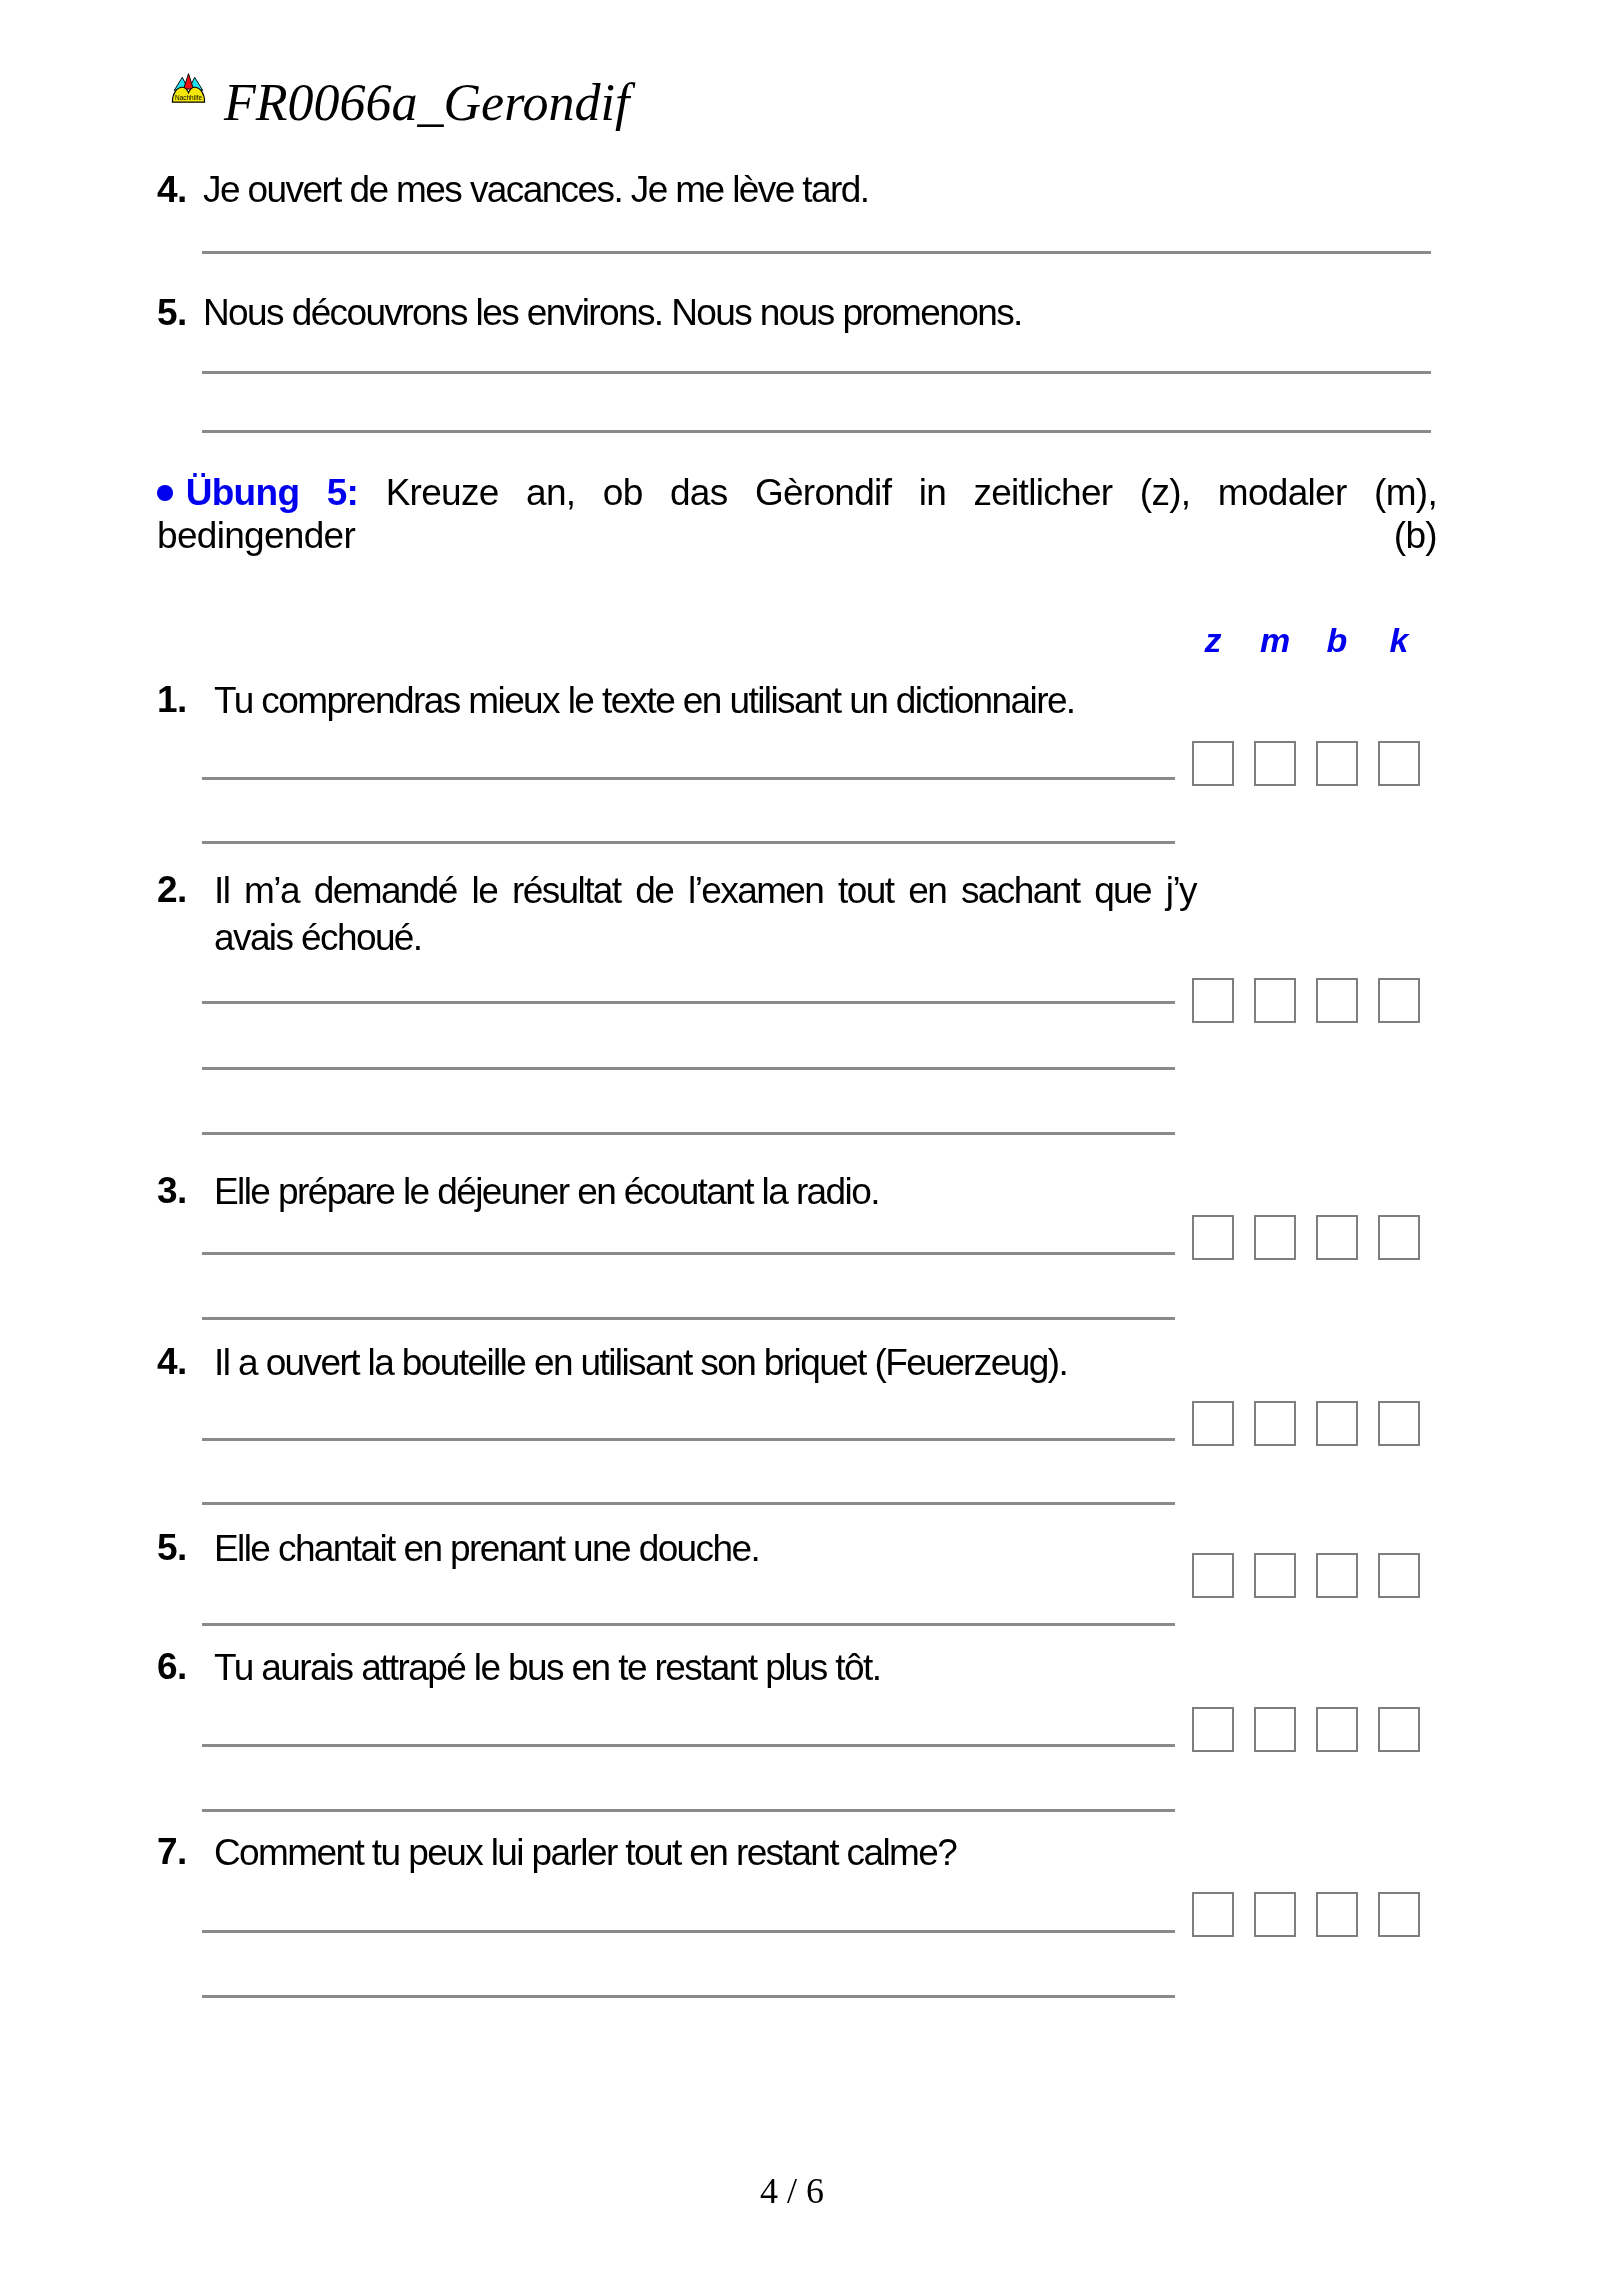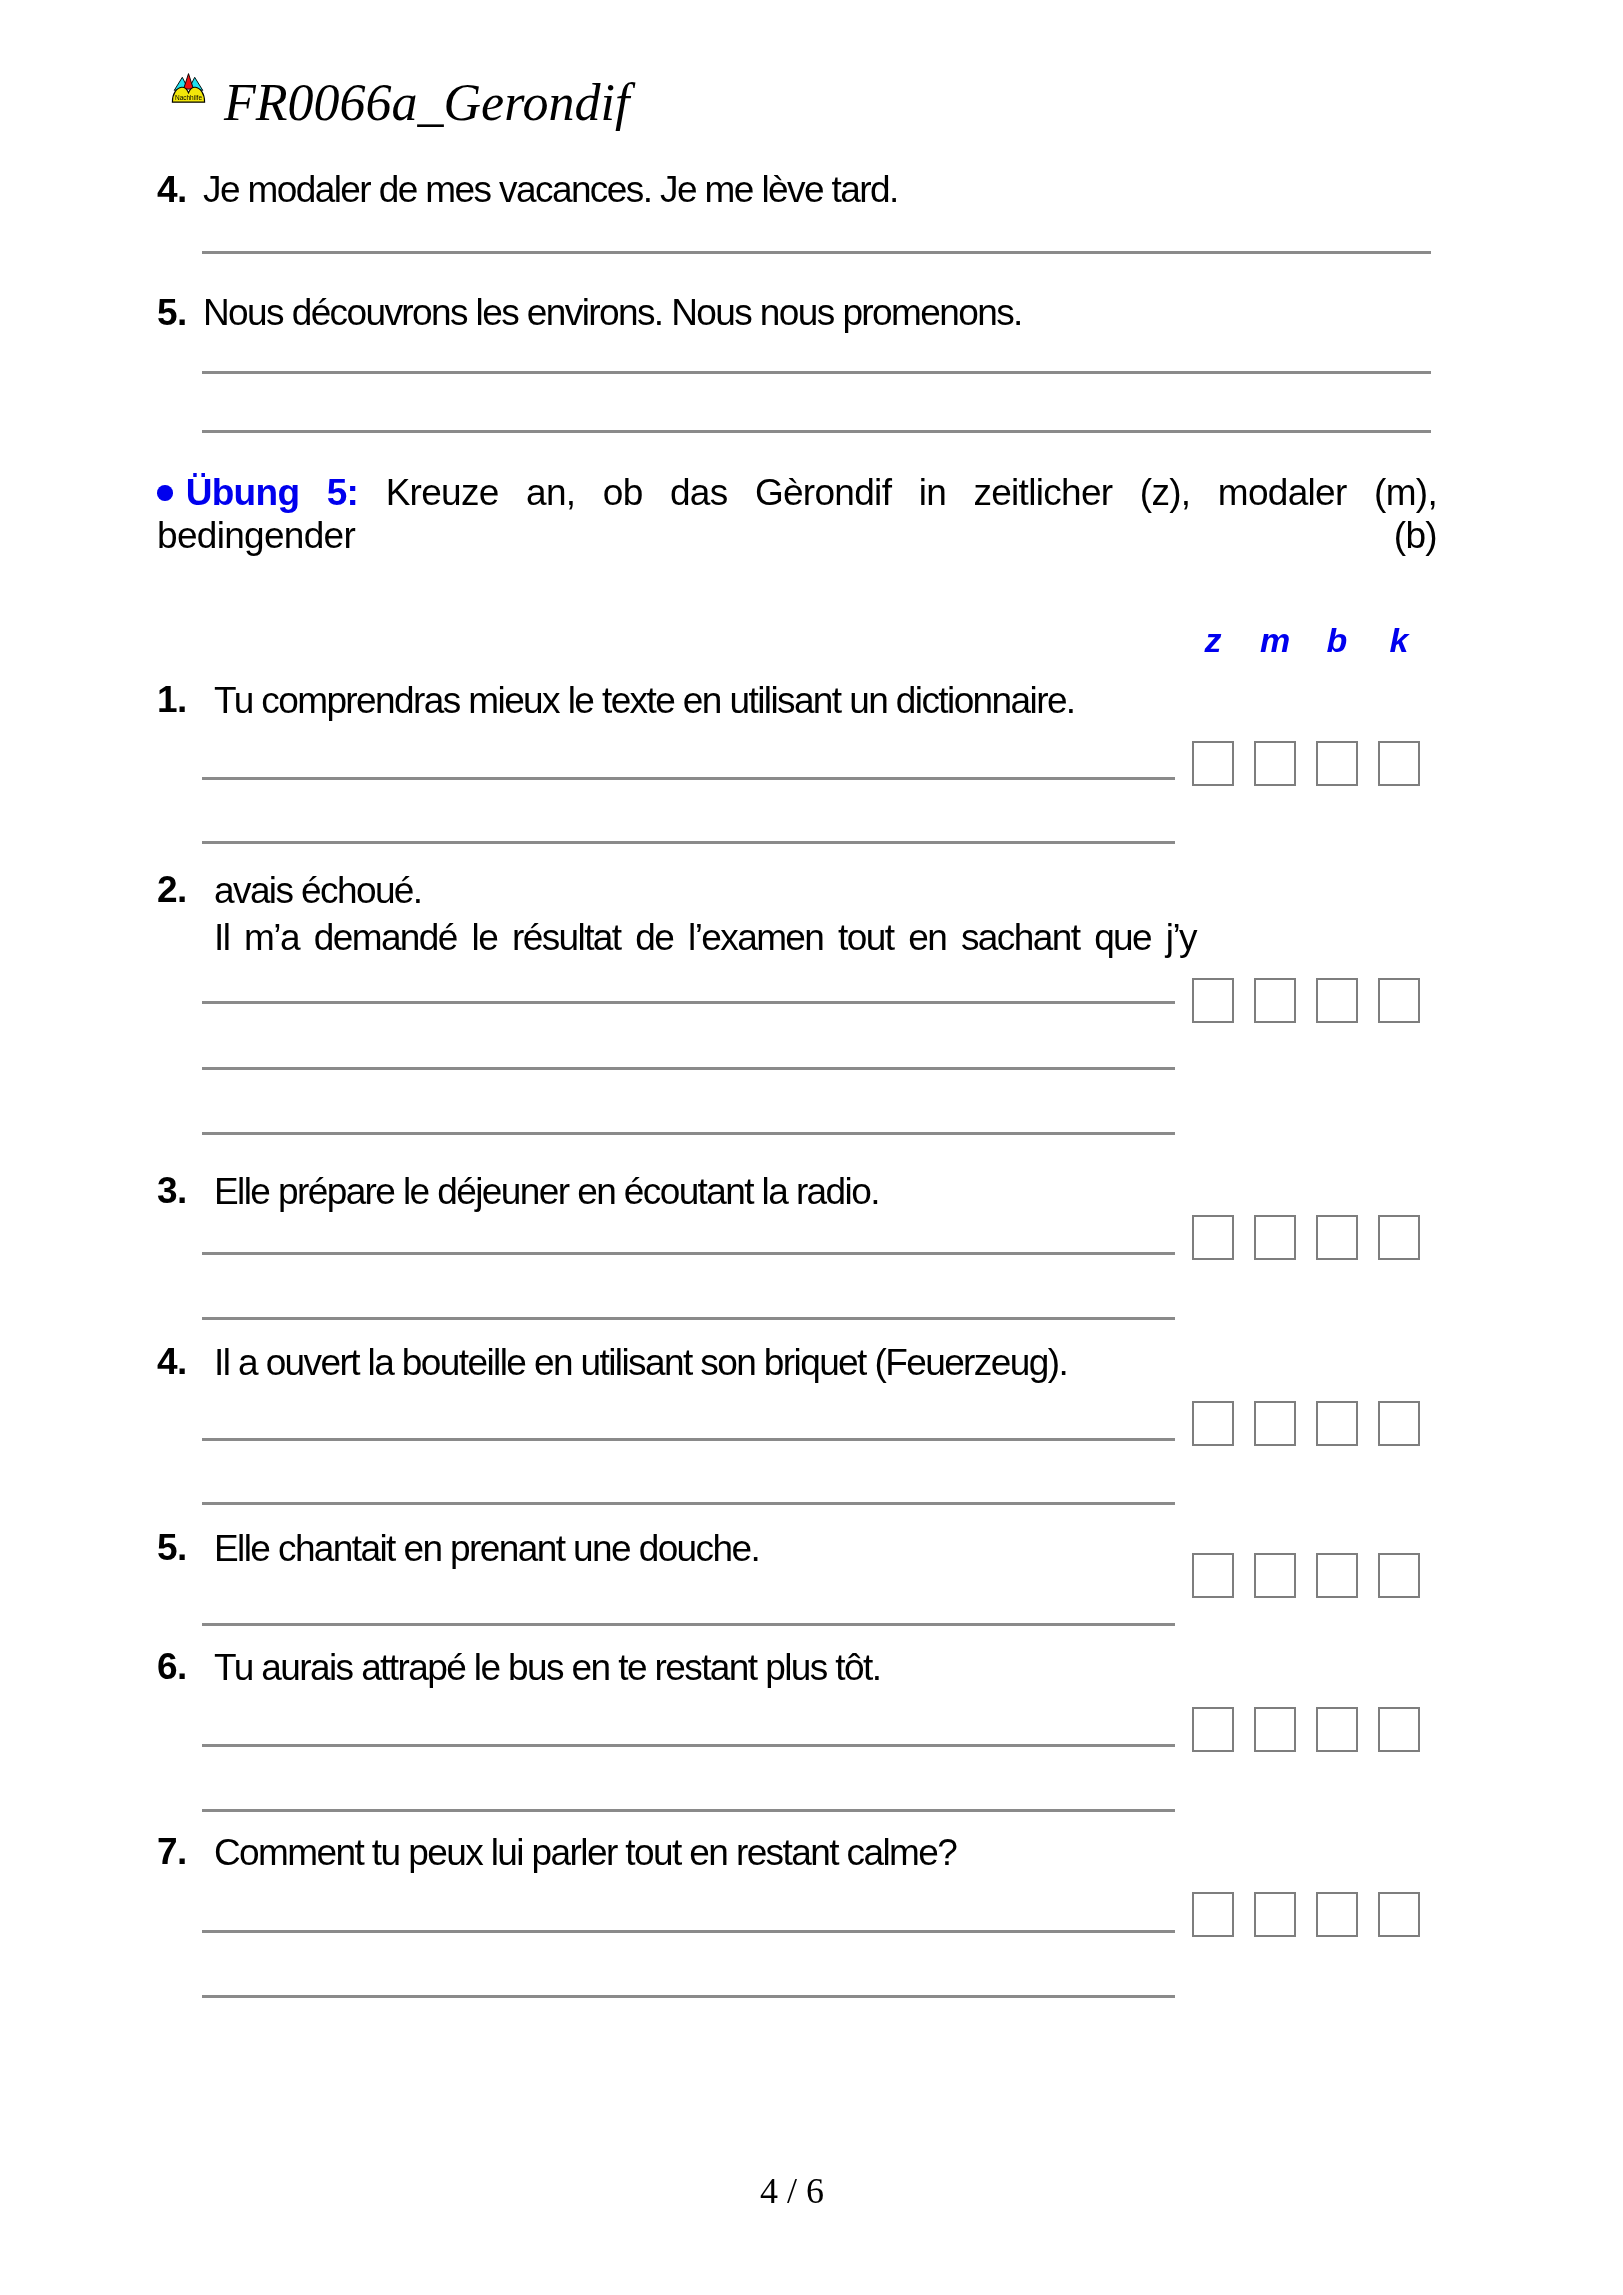--- a/index.html
+++ b/index.html
@@ -39,21 +39,21 @@
       <polygon points="32,25 41,7 54,28" fill="#22dfef" stroke="#000" stroke-width="1.5"></polygon>
       <polygon points="31,1 39,26 23,26" fill="#ee1111" stroke="#000" stroke-width="1.5"></polygon>
       <path d="M5,47 C5,33 12,24 20,23 C26,22.5 29,27 31,32 C33,27 36,22.5 42,23 C50,24 57,33 57,47 Z" fill="#f2e60a" stroke="#000" stroke-width="1.8"></path>
       <text x="31" y="44" font-size="10.5" font-family="Liberation Sans, sans-serif" text-anchor="middle" fill="#000">Nachhilfe</text>
     </svg>
   </div>
   <div class="abs title" style="left:224px; top:73px;">FR0066a_Gerondif</div>
 
   <div class="item-row" style="top:167px;">
     <div class="item-num">4.</div>
-    <div class="body-text">Je modaler de mes vacances. Je me lève tard.</div>
+    <div class="body-text">Je ouvert de mes vacances. Je me lève tard.</div>
   </div>
   <div class="rule" style="left:202px; top:251px; width:1229px;"></div>
 
   <div class="item-row" style="top:290px;">
     <div class="item-num">5.</div>
     <div class="body-text">Nous découvrons les environs. Nous nous promenons.</div>
   </div>
   <div class="rule" style="left:202px; top:371px; width:1229px;"></div>
   <div class="rule" style="left:202px; top:430px; width:1229px;"></div>
 
@@ -77,22 +77,22 @@
       </div>
       <div class="cbox" style="left: 1192px; top: 741px;"></div>
       <div class="cbox" style="left: 1254px; top: 741px;"></div>
       <div class="cbox" style="left: 1316px; top: 741px;"></div>
       <div class="cbox" style="left: 1378px; top: 741px;"></div>
       <div class="rule" style="left: 202px; top: 777px; width: 973px;"></div>
       <div class="rule" style="left: 202px; top: 841px; width: 973px;"></div>
       <div class="item-row" style="top: 867px;">
         <div class="item-num">2.</div>
         <div class="item-lines">
+          <div class="wrapline just">Il m’a demandé le résultat de l’examen tout en sachant que j’y</div>
           <div class="wrapline">avais échoué.</div>
-          <div class="wrapline just">Il m’a demandé le résultat de l’examen tout en sachant que j’y</div>
         </div>
       </div>
       <div class="cbox" style="left: 1192px; top: 978px;"></div>
       <div class="cbox" style="left: 1254px; top: 978px;"></div>
       <div class="cbox" style="left: 1316px; top: 978px;"></div>
       <div class="cbox" style="left: 1378px; top: 978px;"></div>
       <div class="rule" style="left: 202px; top: 1001px; width: 973px;"></div>
       <div class="rule" style="left: 202px; top: 1067px; width: 973px;"></div>
       <div class="rule" style="left: 202px; top: 1132px; width: 973px;"></div>
       <div class="item-row" style="top: 1168px;">

